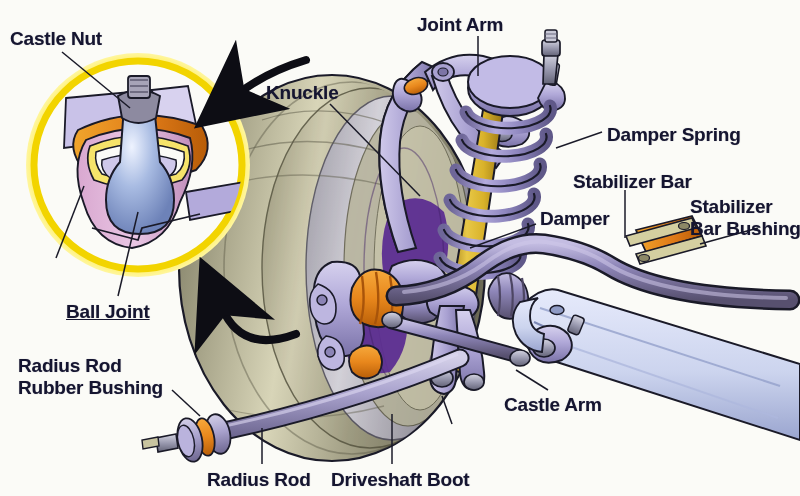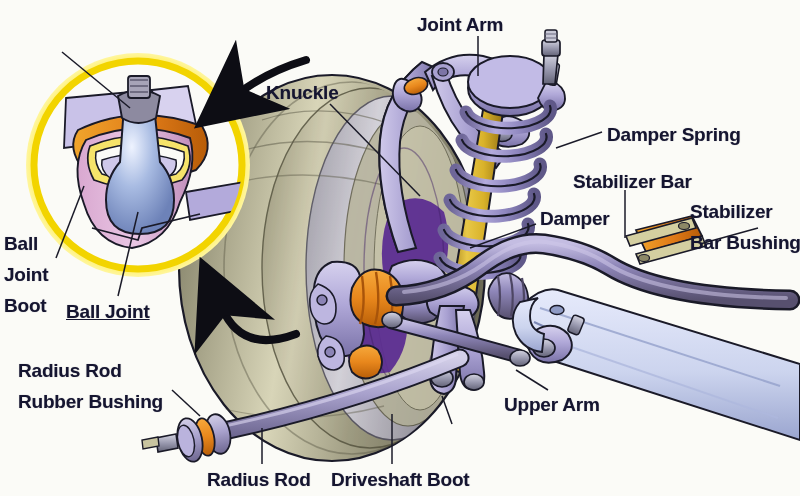--- a/index.html
+++ b/index.html
@@ -25,21 +25,21 @@
     position: absolute;
     color: #151530;
     font-family: "Liberation Sans", sans-serif;
     font-weight: bold;
     font-size: 19px;
     line-height: 21px;
     letter-spacing: -0.2px;
     white-space: pre;
     text-shadow: 0 0 1px rgba(21,21,48,0.35);
   }
-  .label.two { line-height: 31px; }
+  .label.two { line-height: 22px; }
 </style>
 </head>
 <body>
 
 <div id="stage">
 
   <svg id="art" viewBox="0 0 800 496">
     <defs>
       <radialGradient id="gGlow" cx="50%" cy="50%" r="50%">
         <stop offset="0%" stop-color="#ffffff"></stop>
@@ -345,30 +345,28 @@
       <line x1="56" y1="258" x2="84" y2="186"></line>
       <line x1="118" y1="296" x2="138" y2="212"></line>
       <line x1="172" y1="390" x2="200" y2="416"></line>
       <line x1="548" y1="390" x2="516" y2="370"></line>
       <line x1="452" y1="424" x2="442" y2="396"></line>
       <line x1="262" y1="464" x2="262" y2="428"></line>
       <line x1="392" y1="464" x2="392" y2="414"></line>
     </g>
   </svg>
 
+  <div class="label" style="left:10px;  top:28px;">Castle Nut</div>
   <div class="label" style="left:417px; top:14px;">Joint Arm</div>
   <div class="label" style="left:266px; top:82px;">Knuckle</div>
   <div class="label" style="left:607px; top:124px;text-align:center;">Damper Spring</div>
   <div class="label" style="left:573px; top:171px;">Stabilizer Bar</div>
   <div class="label two" style="left:690px; top:196px;">Stabilizer
 Bar Bushing</div>
   <div class="label" style="left:540px; top:208px;">Damper</div>
-  <div class="label two" style="left:4px;   top:228px;">Ball
-Joint
-Boot</div>
   <div class="label" style="left:66px;  top:301px;text-decoration:underline;">Ball Joint</div>
   <div class="label two" style="left:18px; top:355px;">Radius Rod
 Rubber Bushing</div>
-  <div class="label" style="left:504px; top:394px;">Upper Arm</div>
+  <div class="label" style="left:504px; top:394px;">Castle Arm</div>
   <div class="label" style="left:207px; top:469px;">Radius Rod</div>
   <div class="label" style="left:331px; top:469px;">Driveshaft Boot</div>
 
 </div>
 
 </body></html>

